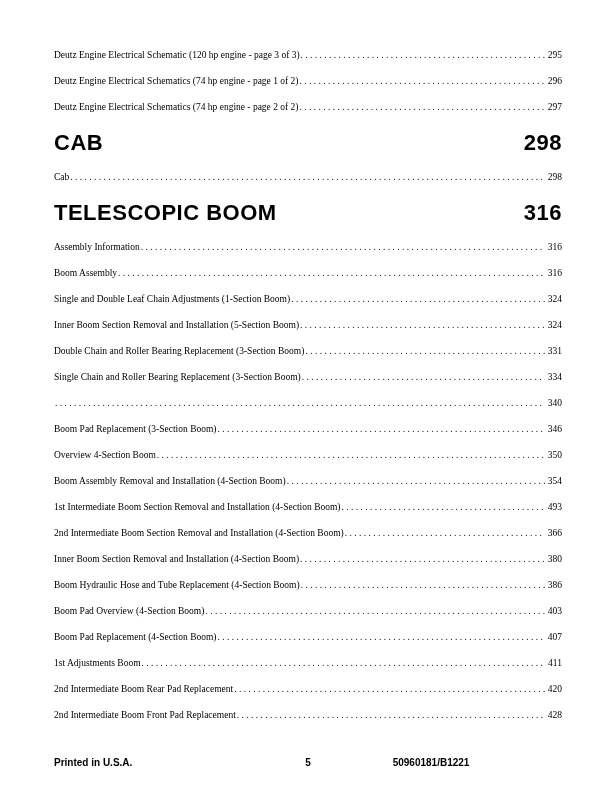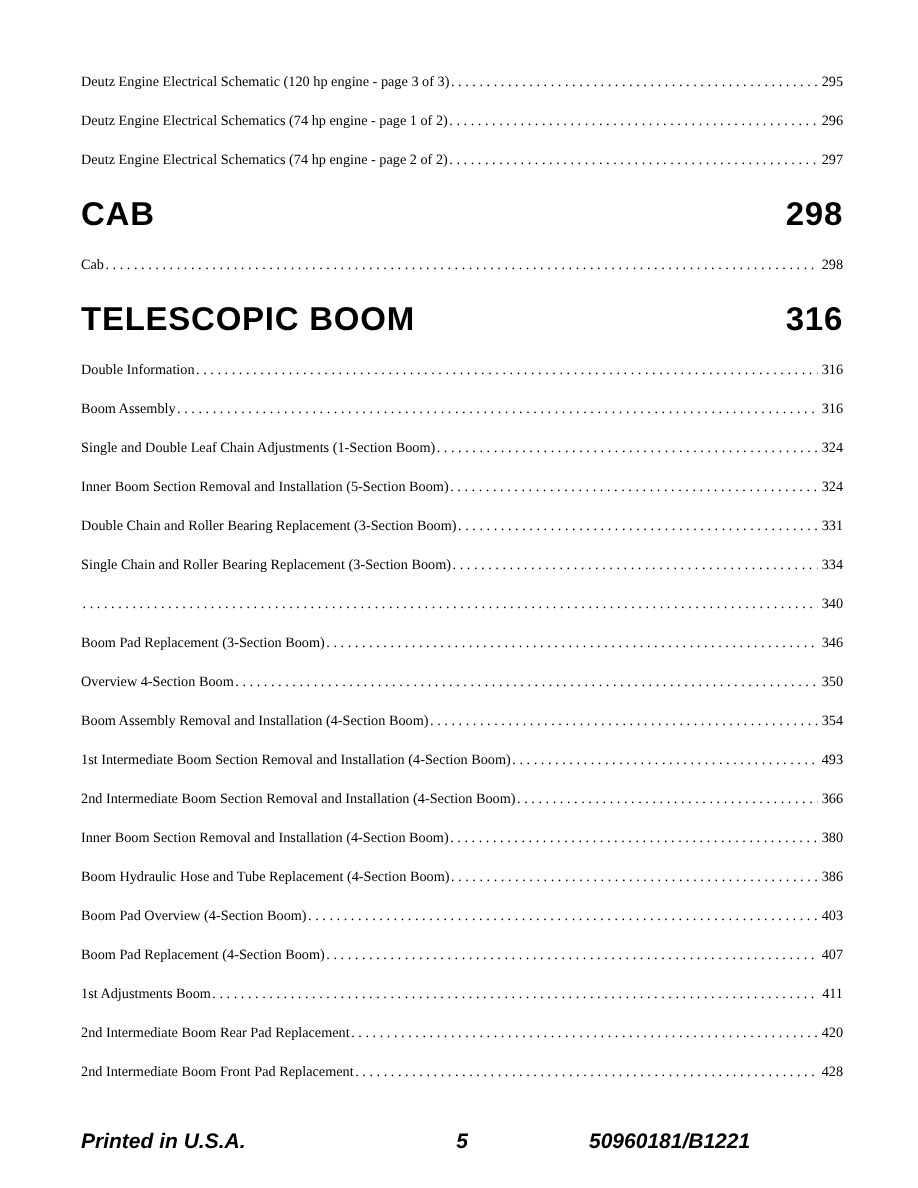--- a/index.html
+++ b/index.html
@@ -62,22 +62,21 @@
   }
   .footer {
     position: absolute;
     left: 54px;
     right: 50px;
     bottom: 24px;
     display: flex;
     align-items: baseline;
     font-family: "Liberation Sans", sans-serif;
     font-weight: bold;
-    font-size: 14px;
-    font-style: italic;
+    font-size: 10px;
   }
   .footer .f-left  { flex: 1; text-align: left; }
   .footer .f-center{ flex: 1; text-align: center; }
   .footer .f-right { flex: 1; text-align: left; }
 </style>
 </head>
 <body>
 
 <div class="page">
   <div class="content">
@@ -109,21 +108,21 @@
     <span class="e-dots"></span>
     <span class="e-page">298</span>
   </div>
 
   <div class="section-heading">
     <span class="h-title">TELESCOPIC BOOM</span>
     <span class="h-page">316</span>
   </div>
 
   <div class="toc-entry">
-    <span class="e-label">Double Information</span>
+    <span class="e-label">Assembly Information</span>
     <span class="e-dots"></span>
     <span class="e-page">316</span>
   </div>
 
   <div class="toc-entry">
     <span class="e-label">Boom Assembly</span>
     <span class="e-dots"></span>
     <span class="e-page">316</span>
   </div>
 

